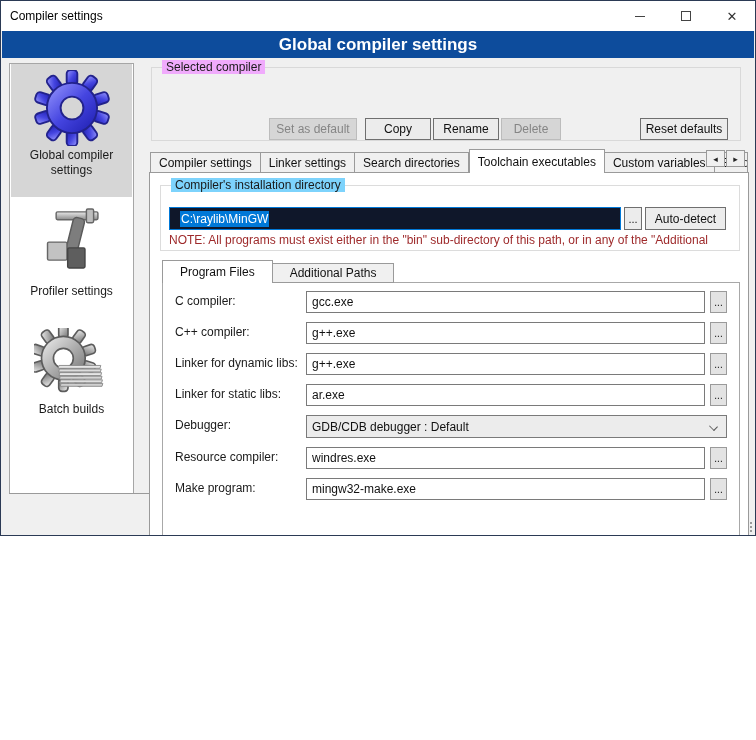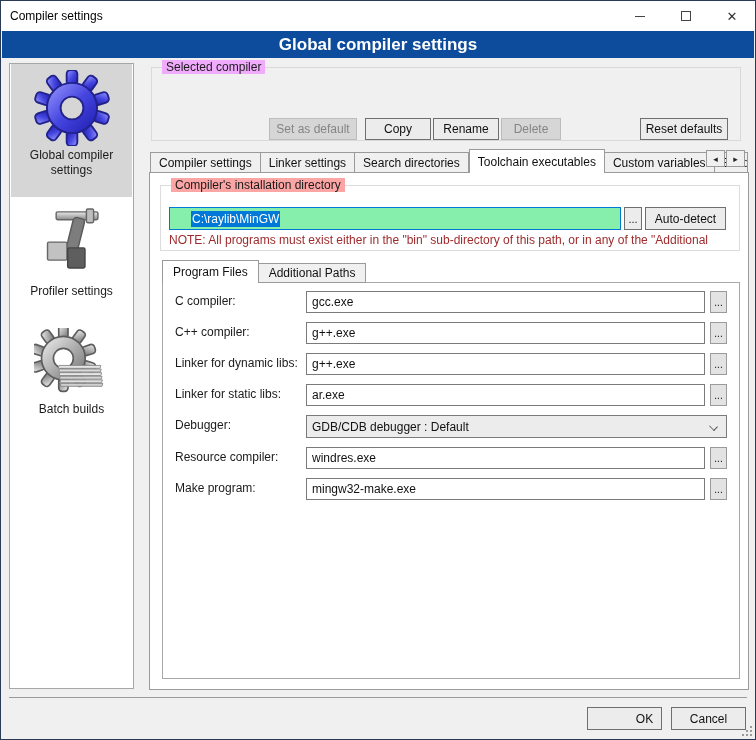--- a/index.html
+++ b/index.html
@@ -1,18 +1,18 @@
 <!DOCTYPE html>
 <html><head>
 <meta charset="utf-8">
 <style>
   * { margin:0; padding:0; box-sizing:border-box; }
   html,body { width:756px; height:740px; }
   body { font-family:"Liberation Sans", sans-serif; font-size:12px; color:#111; }
-  .window { position:relative; width:756px; height:740px; background:#f0f0f0;
+  .window { position:relative; width:756px; height:536px; background:#f0f0f0;
             border:1px solid #2b3a55; overflow:hidden; }
 
   
   .titlebar { position:absolute; top:0; left:0; right:0; height:30px; background:#ffffff;
               display:flex; align-items:center; }
   .titlebar-text { margin-left:9px; color:#000; }
   .win-controls { position:absolute; right:0; top:0; height:30px; display:flex; }
   .win-btn { width:46px; height:30px; display:flex; align-items:center; justify-content:center;
              color:#333; cursor:default; }
   .glyph-min { width:10px; height:1px; background:#444; }
@@ -74,36 +74,36 @@
                 border:1px solid #9a9a9a; display:flex; align-items:center; justify-content:center;
                 font-size:9px; color:#222; z-index:4; }
   .tab-scroll-left { left:705px; }
   .tab-scroll-right { left:725px; }
 
   
   .tabpage { position:absolute; left:148px; top:114px; width:600px; height:518px;
              background:#fff; border:1px solid #9a9a9a; z-index:1; }
 
   .grp-dir { left:10px; top:12px; width:580px; height:66px; border-color:#dcdcdc; }
-  .grp-dir > .legend { background:#fca5a5;text-align:center; }
+  .grp-dir > .legend { background:#7dd3fc;text-align:center; }
 
   .dir-input { position:absolute; left:8px; top:21px; width:452px; height:23px;
-               border:1px solid #0078d7; background:#86efac; display:flex; align-items:center;
-               padding-left:21px; overflow:hidden; }
+               border:1px solid #0078d7; background:#0f172a; display:flex; align-items:center;
+               padding-left:10px; overflow:hidden; }
   .dir-input .sel { background:#0078d7; color:#fff; padding:1px 1px; }
   .dir-browse { position:absolute; left:463px; top:21px; width:18px; height:23px; font-size:11px; }
   .dir-autodetect { position:absolute; left:484px; top:21px; width:81px; height:23px; }
   .dir-note { position:absolute; left:8px; top:47px; width:566px; white-space:nowrap;
               overflow:hidden; color:#9e2a2b; }
 
   
   .subtabs { position:absolute; left:12px; top:87px; display:flex; align-items:flex-end;
              height:23px; z-index:2; }
   .subtab { height:20px; background:#f0f0f0; border:1px solid #9a9a9a; border-left:none;
-            padding:0 10px; display:flex; align-items:center; white-space:nowrap; }
+            padding:0 17px; display:flex; align-items:center; white-space:nowrap; }
   .subtab:first-child { border-left:1px solid #9a9a9a; }
   .subtab.active { height:23px; background:#fff; border-bottom:none; }
 
   .subpanel { position:absolute; left:12px; top:109px; width:578px; height:397px;
               background:#fff; border:1px solid #a8a8a8; }
 
   .frow { position:absolute; left:0; right:0; height:22px; }
   .frow .flabel { position:absolute; left:12px; top:3px; color:#1a1a1a; }
   .frow .finput { position:absolute; left:143px; top:0; width:399px; height:22px;
                   border:1px solid #7a7a7a; background:#fff; font-family:"Liberation Sans",sans-serif;

